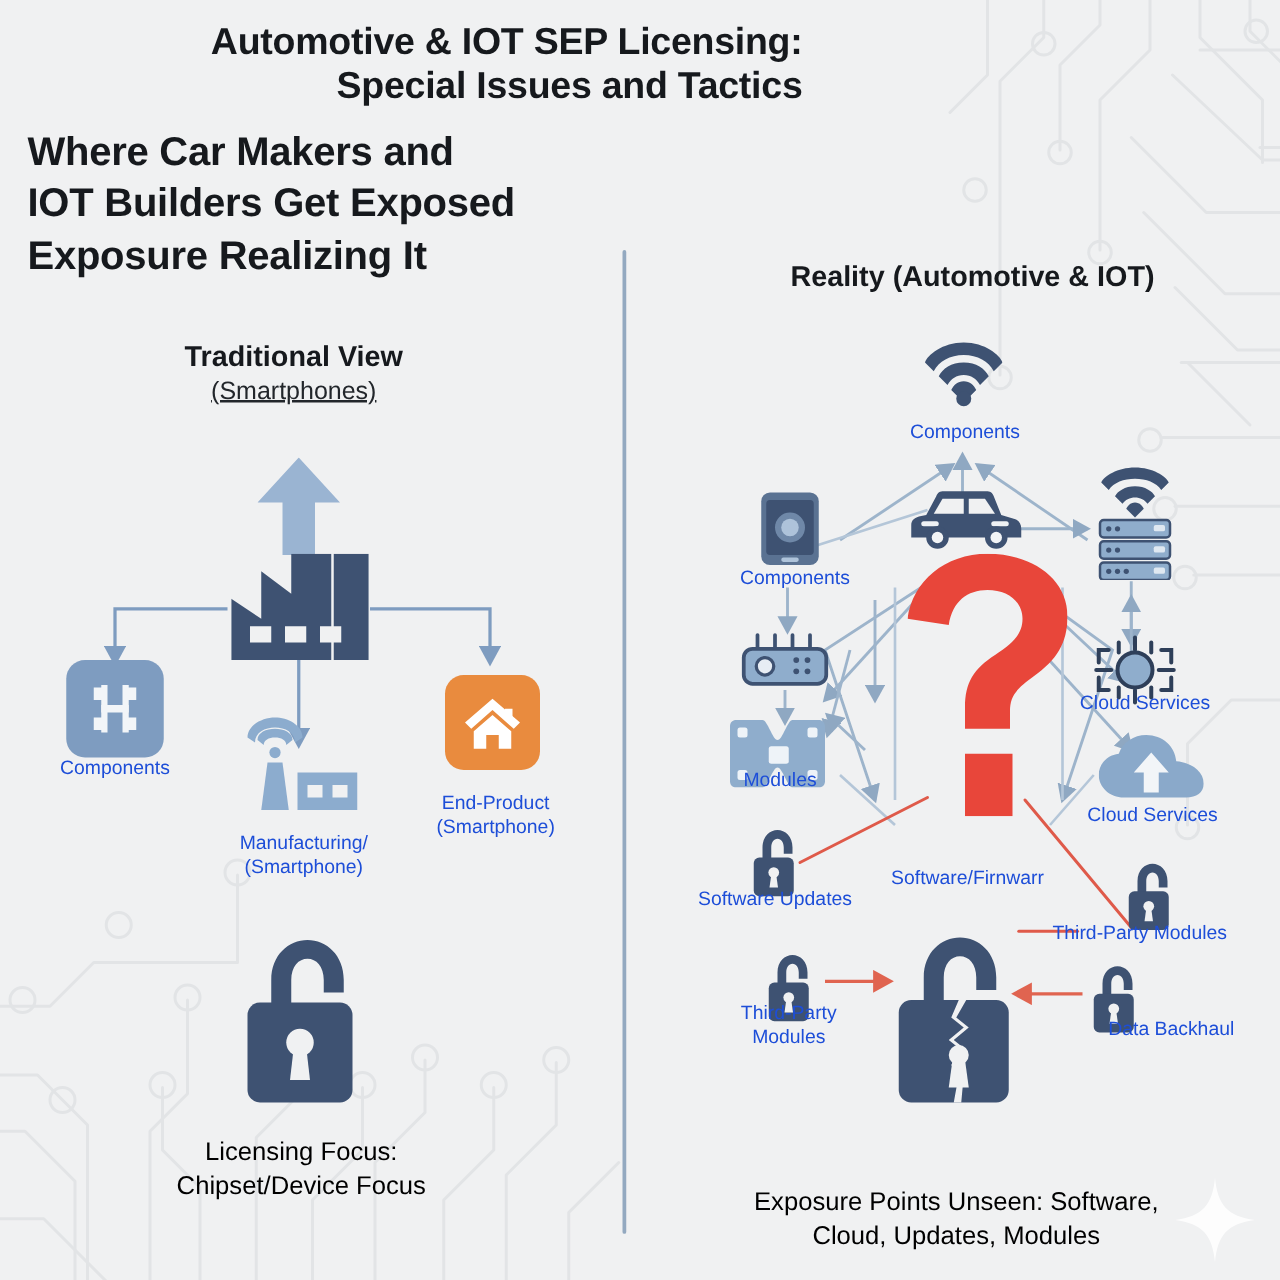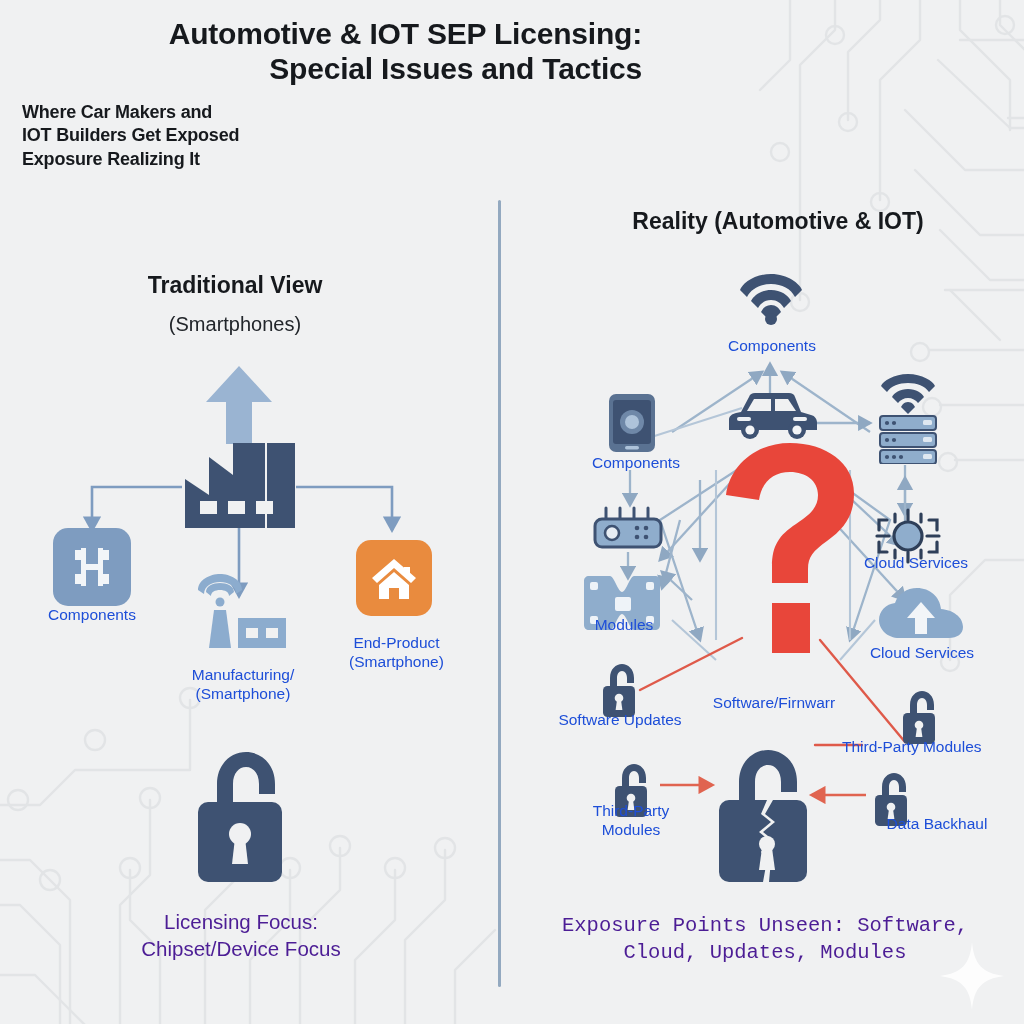--- a/index.html
+++ b/index.html
@@ -10,35 +10,35 @@
     color:#1f2328;
     position:relative;
   }
   #stage{position:absolute;inset:0;width:1024px;height:1024px;}
   .bgsvg{position:absolute;inset:0;width:1024px;height:1024px;pointer-events:none;}
   .layer{position:absolute;inset:0;width:1024px;height:1024px;}
 
   
   #title-block{position:absolute;left:22px;top:16px;width:620px;}
   .t1{font-size:30px;font-weight:bold;line-height:1.18;letter-spacing:-0.2px;color:#16191d;text-align:right;}
-  .t2{font-size:18px;font-weight:bold;line-height:1.30;letter-spacing:-0.2px;margin-top:14px;color:#16191d;}
+  .t2{font-size:32px;font-weight:bold;line-height:1.30;letter-spacing:-0.2px;margin-top:14px;color:#16191d;}
 
   .panel-head{position:absolute;text-align:center;}
   .ph-main{font-size:23px;font-weight:bold;color:#16191d;line-height:1.18;}
-  .ph-sub{font-size:20px;font-weight:normal;color:#22262b;line-height:1.25;margin-top:13px;}
+  .ph-sub{font-size:20px;font-weight:normal;color:#22262b;line-height:1.25;margin-top:2px;text-decoration:underline;}
 
   
   #divider{position:absolute;left:498px;top:200px;width:3px;height:787px;
            background:#93a9c0;border-radius:2px;}
 
   
   .lbl{position:absolute;text-align:center;font-size:15.5px;color:#1d4ed8;line-height:1.22;}
 
   
-  .caption{position:absolute;text-align:center;font-size:20.5px;line-height:1.33;color:#4c1d95;}
+  .caption{position:absolute;text-align:center;font-size:20.5px;line-height:1.33;color:#000000;}
 
   
   .tile{position:absolute;border-radius:15px;display:flex;align-items:center;justify-content:center;}
   .icon-abs{position:absolute;}
 
   .sparkle{position:absolute;}
 </style>
 </head>
 <body>
 
@@ -438,21 +438,21 @@
   <svg class="icon-abs" style="left:711px;top:740px;" width="106" height="148" viewBox="0 0 106 148">
     <path d="M28 62 L28 42 C28 22, 42 10, 57 10 C72 10, 86 22, 86 42 L86 52 L70 52 L70 42
              C70 31, 64 25, 57 25 C50 25, 44 31, 44 42 L44 62 Z" fill="#3e5272"></path>
     <rect x="8" y="60" width="88" height="82" rx="10" fill="#3e5272"></rect>
     <path d="M56 60 L50 74 L60 82 L48 92 L58 100 L50 112 L56 120 L52 142
              L58 142 L60 120 L54 112 L62 100 L52 92 L64 82 L54 74 L62 60 Z" fill="#f0f1f2"></path>
     <circle cx="56" cy="104" r="8" fill="#f0f1f2"></circle>
     <path d="M51 108 L61 108 L64 130 L48 130 Z" fill="#f0f1f2"></path>
   </svg>
 
-  <div class="caption" style="left:530px;top:912px;width:470px;font-family:Liberation Mono, monospace;">
+  <div class="caption" style="left:530px;top:948px;width:470px;">
     <div>Exposure Points Unseen: Software,</div>
     <div>Cloud, Updates, Modules</div>
   </div>
 
   <svg class="sparkle" style="left:940px;top:942px;" width="64" height="68" viewBox="0 0 64 68">
     <path d="M32 0 C34 22, 42 31, 64 34 C42 37, 34 46, 32 68 C30 46, 22 37, 0 34 C22 31, 30 22, 32 0 Z" fill="#ffffff" opacity="0.85"></path>
   </svg>
 
 </div>
 

